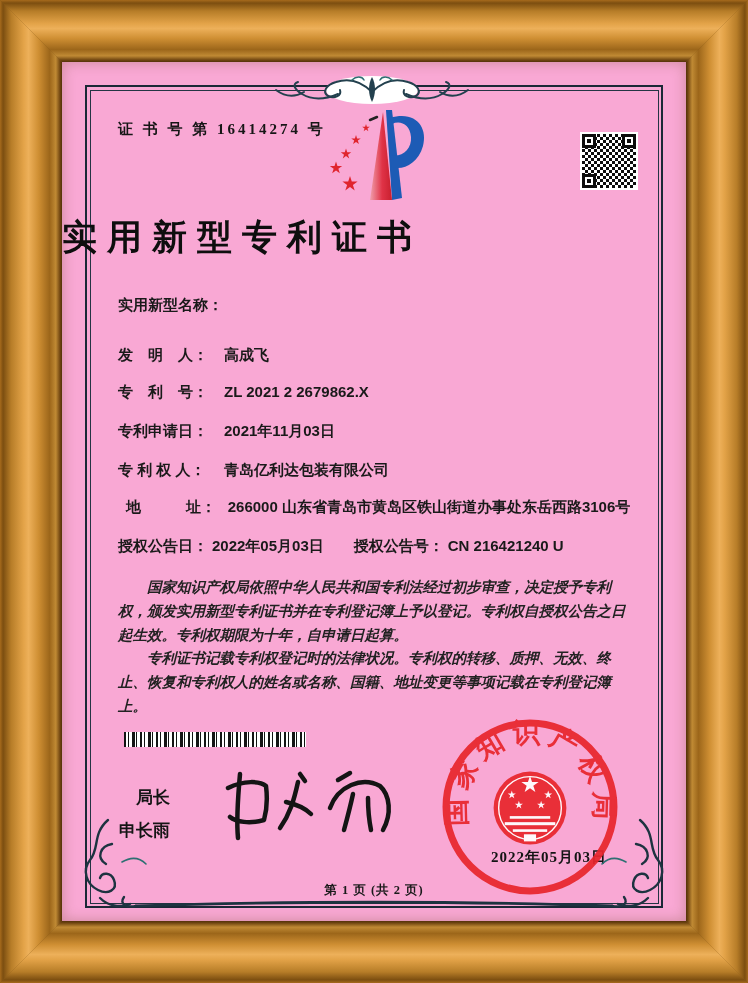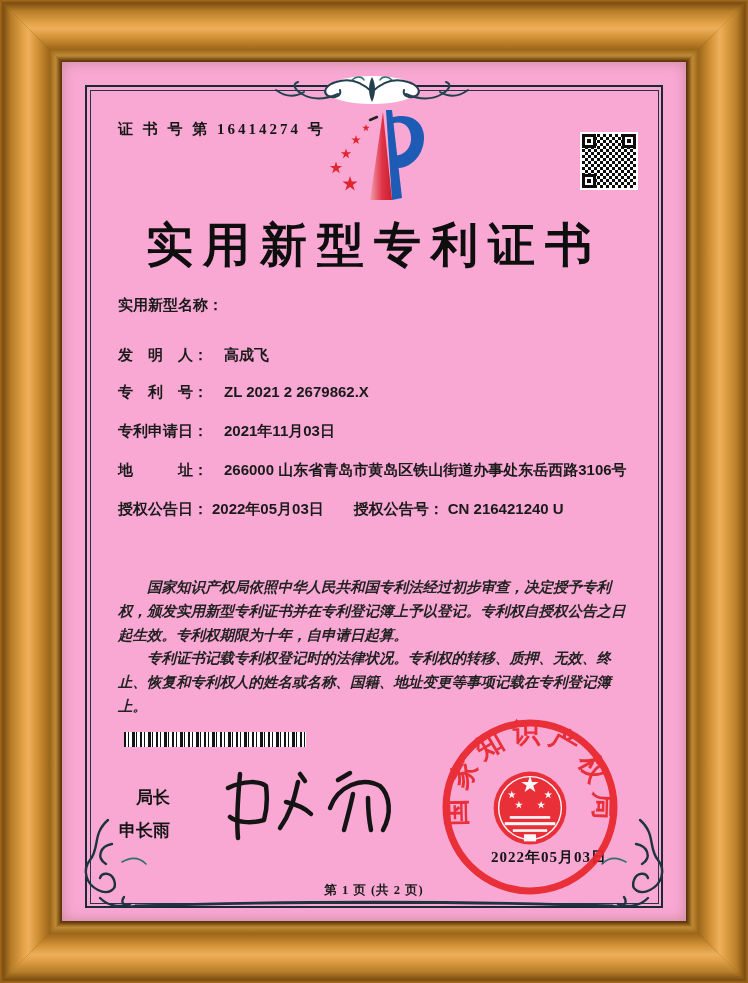--- a/index.html
+++ b/index.html
@@ -28,32 +28,32 @@
   
   .cert-no{position:absolute;left:56px;top:58px;font-family:"Liberation Serif",serif;
     font-size:15px;font-weight:600;letter-spacing:3px;color:#161616;}
   .logo{position:absolute;left:264px;top:46px;width:102px;height:100px;}
   .qr{position:absolute;left:520px;top:72px;width:54px;height:54px;
     background-image:repeating-conic-gradient(#0c0c0c 0% 25%,#ffffff 0% 50%);
     background-size:6px 6px;outline:2px solid #fff;}
   .finder{position:absolute;width:14px;height:14px;background:#fff;border:3px solid #0c0c0c;box-sizing:border-box;}
   .finder::before{content:"";position:absolute;left:2px;top:2px;width:4px;height:4px;background:#0c0c0c;}
   .finder.tl{left:0;top:0}.finder.tr{right:0;top:0}.finder.bl{left:0;bottom:0}
-  .title{position:absolute;left:0;right:0;top:152px;text-align:center;
-    font-family:Liberation Mono, monospace;font-weight:700;font-size:47px;
+  .title{position:absolute;left:0;right:0;top:152px;
+    font-family:Liberation Mono, monospace;font-weight:700;font-size:35px;
     letter-spacing:10px;color:#0e0e0e;}
   
   .fields{position:absolute;left:56px;top:232px;width:516px;color:#1a1a1a;}
   .frow{display:flex;align-items:flex-start;font-size:15px;font-weight:700;
     line-height:22px;margin-bottom:17px;}
   .flabel{flex:none;width:106px;}
   .fvalue{flex:1;word-break:break-all;}
   .mb-lg{margin-bottom:28px;}
   .mb-md{margin-bottom:15px;}
-  .mb-sm{}
+  .mb-sm{text-align:center;}
   .frow .grp{display:flex;}
   .grp2{margin-left:30px;}
   .grp .flabel2{flex:none;}
   .grp .fvalue2{margin-left:4px;white-space:nowrap;}
   .addr-val{width:414px;}
   
   .paras{position:absolute;left:56px;top:514px;width:516px;
     font-family:"Liberation Serif",serif;font-style:italic;font-weight:600;
     font-size:14.5px;line-height:1.64;color:#222;}
   .paras p{margin:0;text-indent:2em;}
@@ -143,20 +143,24 @@
         <span class="flabel">发　明　人：</span>
         <span class="fvalue">高成飞</span>
       </div>
       <div class="frow">
         <span class="flabel">专　利　号：</span>
         <span class="fvalue">ZL 2021 2 2679862.X</span>
       </div>
       <div class="frow">
         <span class="flabel">专利申请日：</span>
         <span class="fvalue">2021年11月03日</span>
+      </div>
+      <div class="frow mb-md">
+        <span class="flabel">专 利 权 人：</span>
+        <span class="fvalue">青岛亿利达包装有限公司</span>
       </div>
       <div class="frow mb-sm">
         <span class="flabel">地　　　址：</span>
         <span class="fvalue addr-val">266000 山东省青岛市黄岛区铁山街道办事处东岳西路3106号</span>
       </div>
       <div class="frow">
         <span class="grp">
           <span class="flabel2">授权公告日：</span>
           <span class="fvalue2">2022年05月03日</span>
         </span>

